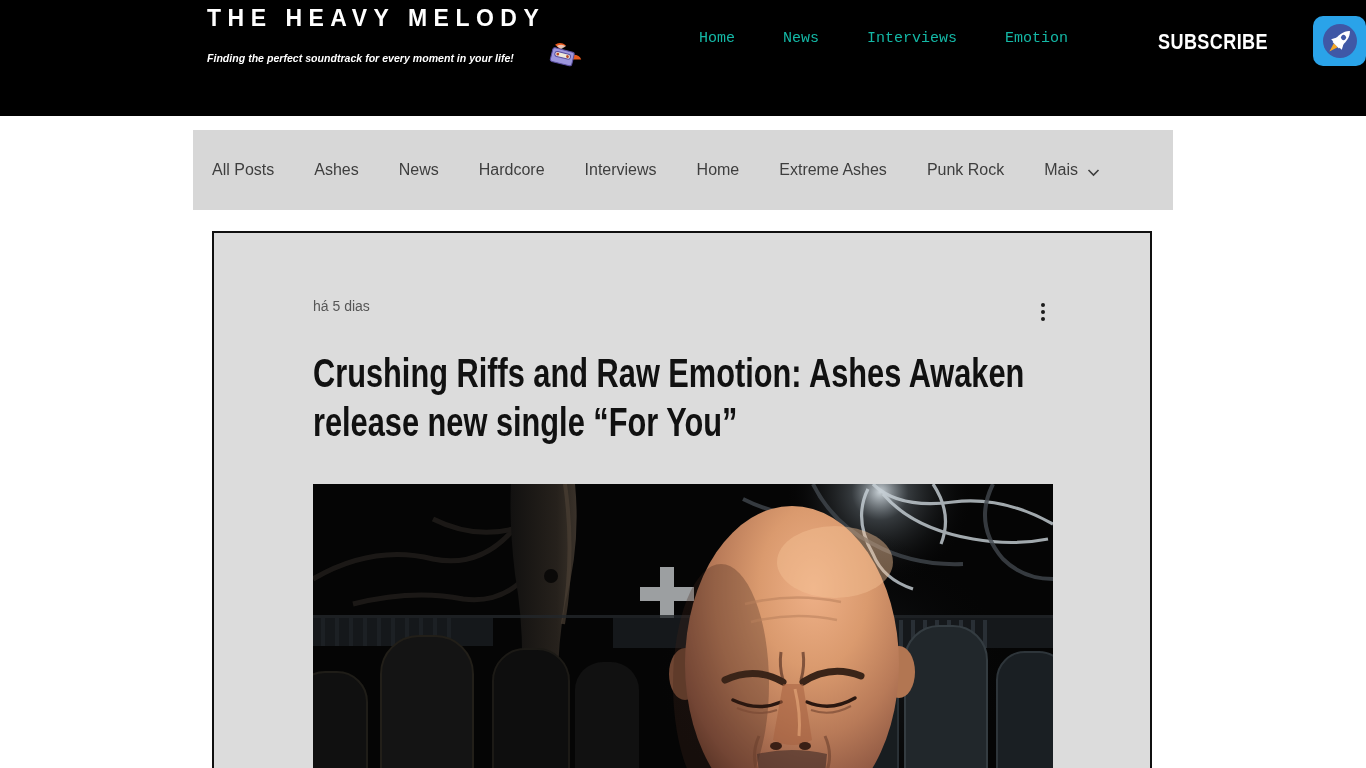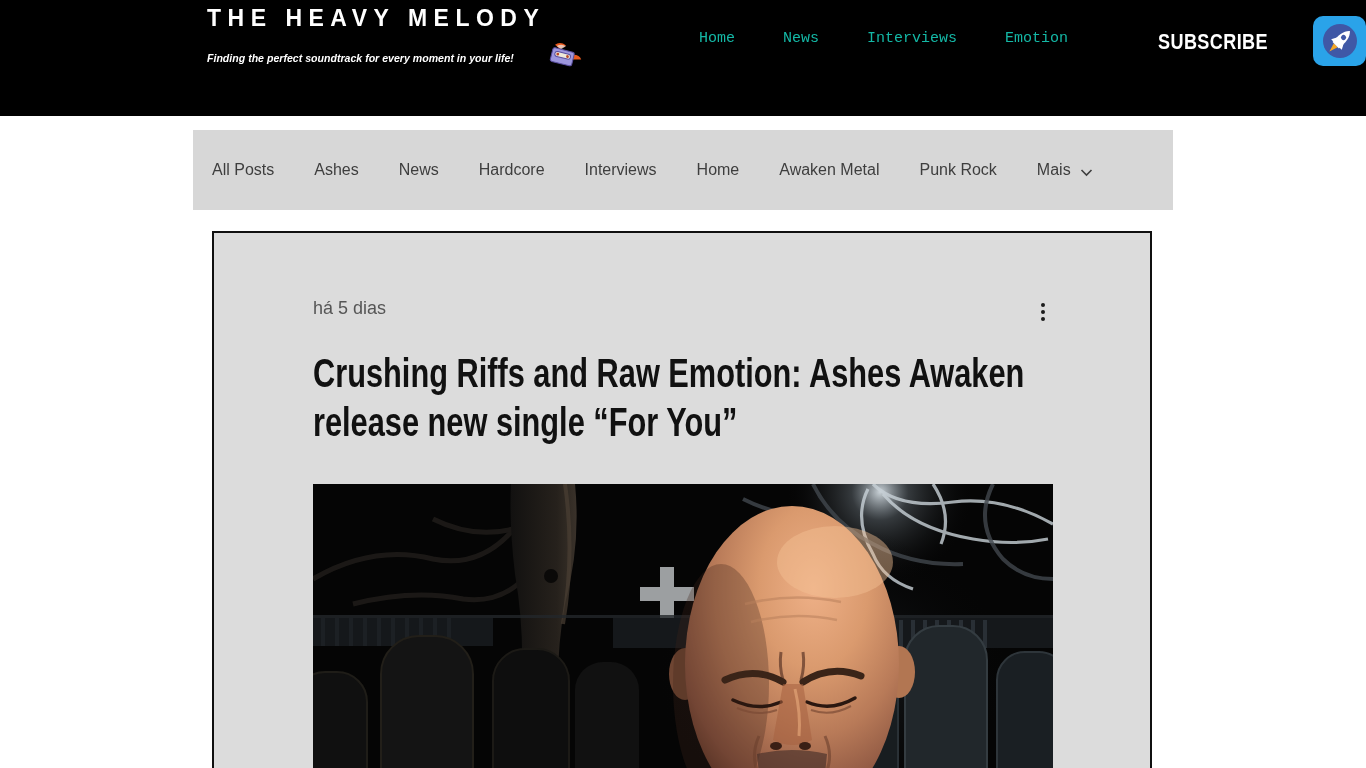--- a/index.html
+++ b/index.html
@@ -30,21 +30,21 @@
                   display:flex; align-items:center; gap:40px; padding-left:19px; }
   .category-item { font-size:16px; color:#3e3e3e; cursor:pointer; white-space:nowrap; }
   .category-more { display:flex; align-items:center; gap:9px; }
   .chevron-down { margin-top:3px; }
 
   
   .post-card { position:absolute; left:212px; top:231px; width:940px; height:720px;
                background:#DCDCDC; border:2px solid #101010; }
   .post-inner { padding:0 99px; }
   .post-meta-row { margin-top:65px; display:flex; justify-content:space-between; align-items:flex-start; }
-  .post-date { font-size:18px; color:#565656; }
+  .post-date { font-size:14px; color:#565656; }
   .kebab-btn { background:none; border:none; cursor:pointer; padding:2px 6px; line-height:5px; }
   .kebab-btn i { display:block; width:4px; height:4px; border-radius:50%; background:#1c1c1c; margin:3px auto; }
   .post-title { margin-top:23px; font-size:41px; line-height:49px; font-weight:700; color:#111;
                 width:990px; transform:scaleX(.75); transform-origin:left top; white-space:pre-line;
                 letter-spacing:0; cursor:pointer; }
   .hero-image { margin-top:37px; width:740px; height:420px; overflow:hidden; background:#050505; cursor:pointer; }
 </style>
 </head>
 <body>
 
@@ -92,21 +92,21 @@
   </div>
 </header>
 
 <div class="category-bar">
   <span class="category-item">All Posts</span>
   <span class="category-item">Ashes</span>
   <span class="category-item">News</span>
   <span class="category-item">Hardcore</span>
   <span class="category-item">Interviews</span>
   <span class="category-item">Home</span>
-  <span class="category-item">Awaken Metal</span>
+  <span class="category-item">Extreme Ashes</span>
   <span class="category-item">Punk Rock</span>
   <span class="category-item category-more">
     <span>Mais</span>
     <span class="chevron-down">
       <svg width="13" height="9" viewBox="0 0 13 9">
           <path d="M1.5 2 L6.5 7 L11.5 2" fill="none" stroke="#3e3e3e" stroke-width="1.6"></path>
         </svg>
     </span>
   </span>
 </div>

